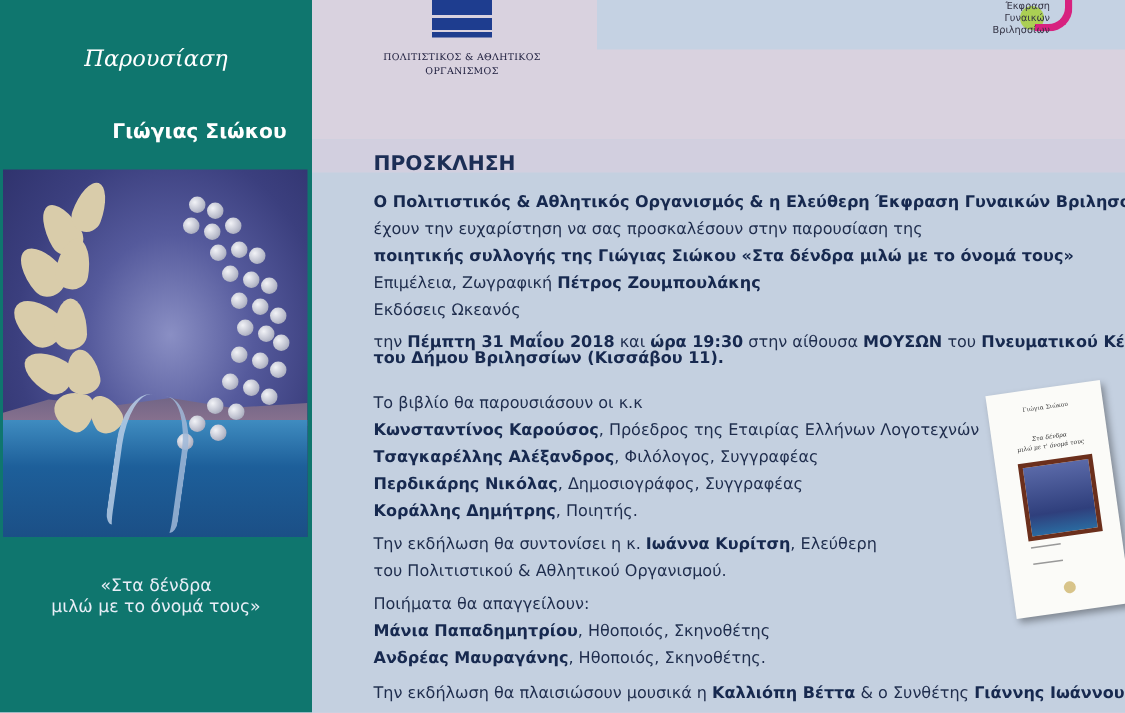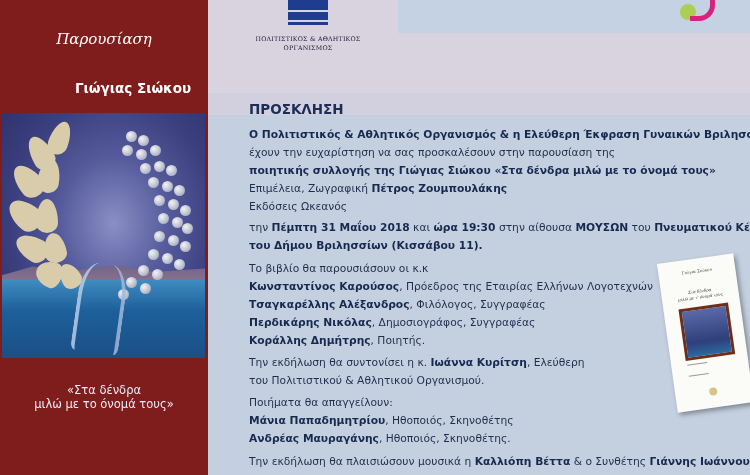--- a/index.html
+++ b/index.html
@@ -1,17 +1,17 @@
 <!DOCTYPE html>
 <html><head>
 <meta charset="utf-8">
 <style>
   html, body { margin:0; padding:0; }
   body { width:750px; height:475px; overflow:hidden; position:relative; background:#d9d2df; font-family:"DejaVu Sans", sans-serif; }
-  .left { position:absolute; left:0; top:0; width:208px; height:475px; background:#7f1d1d; }
+  .left { position:absolute; left:0; top:0; width:208px; height:475px; background:#0f766e; }
   .left .title1 { position:absolute; top:30px; left:0; width:208px; text-align:center; color:#fff; font-family:"DejaVu Serif", serif; font-style:italic; font-size:15px; }
   .left .title2, .left .title3 { position:absolute; left:0; width:208px; text-align:center; color:#fff; font-size:13.5px; font-weight:bold; }
   .left .title2 { top:57px; }
   .left .title3 { top:80px;margin-left:29px; }
   .painting { position:absolute; left:2px; top:113px; width:203px; height:245px; overflow:hidden;
     background: radial-gradient(ellipse at 55% 45%, #8a8fc4 0%, #555a9c 35%, #3b3f7e 65%, #2c2f68 100%); }
   .painting .sea { position:absolute; left:0; bottom:0; width:100%; height:78px; background:linear-gradient(#3f8cc0, #1d5f9a 40%, #1b4f86); }
   .painting .mount { position:absolute; left:0; bottom:74px; width:100%; height:22px; background:linear-gradient(#6e6384, #8b7390); clip-path:polygon(0 60%,15% 20%,35% 40%,55% 15%,75% 45%,100% 30%,100% 100%,0 100%); }
   .leaf { position:absolute; background:#d9ccaa; border-radius:50% 50% 50% 50% / 70% 70% 30% 30%; }
   .pearl { position:absolute; width:11px; height:11px; border-radius:50%; background:radial-gradient(circle at 35% 35%, #f2f3f7, #b9bccb 60%, #8d90a6); }
@@ -105,37 +105,41 @@
 
 <div class="logo-muni">
   <div class="emblem"></div>
   <div class="t1">ΠΟΛΙΤΙΣΤΙΚΟΣ &amp; ΑΘΛΗΤΙΚΟΣ</div>
   <div class="t2">ΟΡΓΑΝΙΣΜΟΣ</div>
 </div>
 
 <div class="logo-women">
   <div class="green"></div>
   <div class="magenta"></div>
+  <div class="txt">
+    <div>Έκφραση Γυναικών</div>
+    <div>Βριλησσίων</div>
+  </div>
 </div>
 
 <div class="main">
   <div class="heading-band"></div>
 </div>
 
 <div class="heading">ΠΡΟΣΚΛΗΣΗ</div>
 
 <div class="text" style="top:128px;"><b>Ο Πολιτιστικός &amp; Αθλητικός Οργανισμός &amp; η Ελεύθερη Έκφραση Γυναικών Βριλησσίων,</b></div>
 <div class="text" style="top:146px;">έχουν την ευχαρίστηση να σας προσκαλέσουν στην παρουσίαση της</div>
 <div class="text" style="top:164px;"><b>ποιητικής συλλογής της Γιώγιας Σιώκου «Στα δένδρα μιλώ με το όνομά τους»</b></div>
 
 <div class="text" style="top:182px;"><span>Επιμέλεια, Ζωγραφική </span><b>Πέτρος Ζουμπουλάκης</b></div>
 <div class="text" style="top:200px;">Εκδόσεις Ωκεανός</div>
 
 <div class="text" style="top:221px;"><span>την </span><b>Πέμπτη 31 Μαΐου 2018</b><span> και </span><b>ώρα 19:30</b><span> στην αίθουσα </span><b>ΜΟΥΣΩΝ</b><span> του </span><b>Πνευματικού Κέντρου</b></div>
-<div class="text" style="top:239px;"><b>του Δήμου Βριλησσίων (Κισσάβου 11).</b></div>
+<div class="text" style="top:232px;"><b>του Δήμου Βριλησσίων (Κισσάβου 11).</b></div>
 
 <div class="text" style="top:262px;">Το βιβλίο θα παρουσιάσουν οι κ.κ</div>
 <div class="text" style="top:280px;"><b>Κωνσταντίνος Καρούσος</b><span>, Πρόεδρος της Εταιρίας Ελλήνων Λογοτεχνών</span></div>
 <div class="text" style="top:298px;text-align:right;"><b>Τσαγκαρέλλης Αλέξανδρος</b><span>, Φιλόλογος, Συγγραφέας</span></div>
 <div class="text" style="top:316px;"><b>Περδικάρης Νικόλας</b><span>,  Δημοσιογράφος, Συγγραφέας</span></div>
 <div class="text" style="top:334px;"><b>Κοράλλης Δημήτρης</b><span>, Ποιητής.</span></div>
 
 <div class="text" style="top:356px;"><span>Την εκδήλωση θα συντονίσει η κ. </span><b>Ιωάννα Κυρίτση</b><span>, Ελεύθερη</span></div>
 <div class="text" style="top:374px;">του Πολιτιστικού &amp; Αθλητικού Οργανισμού.</div>
 

